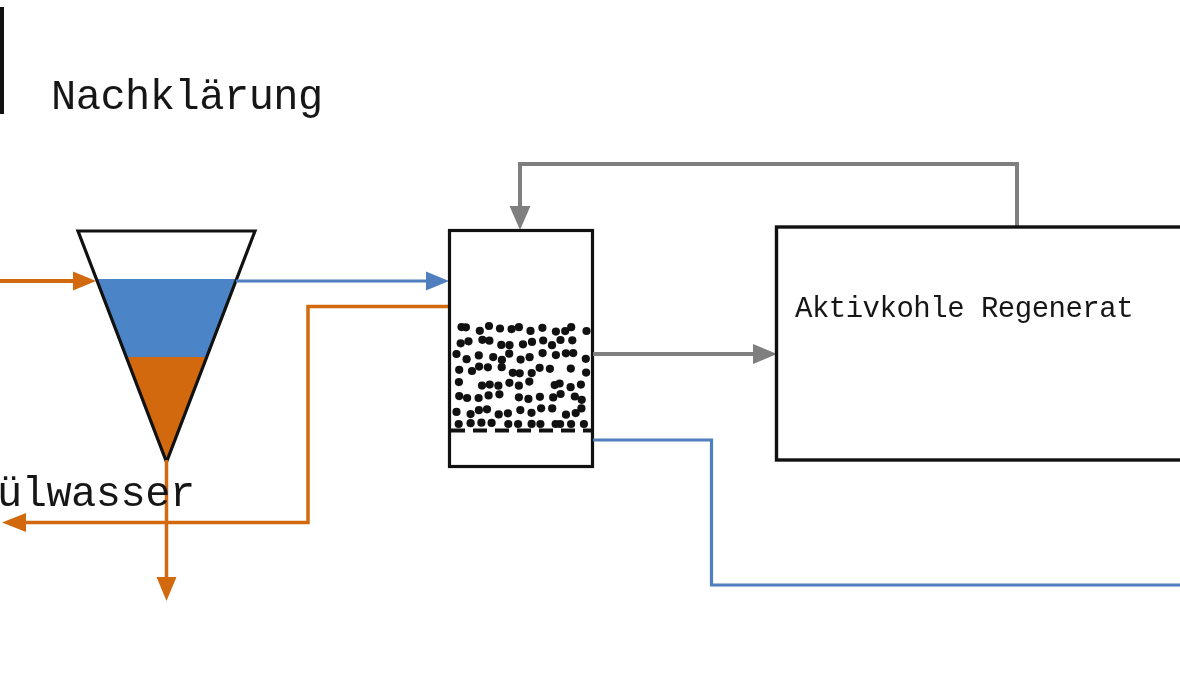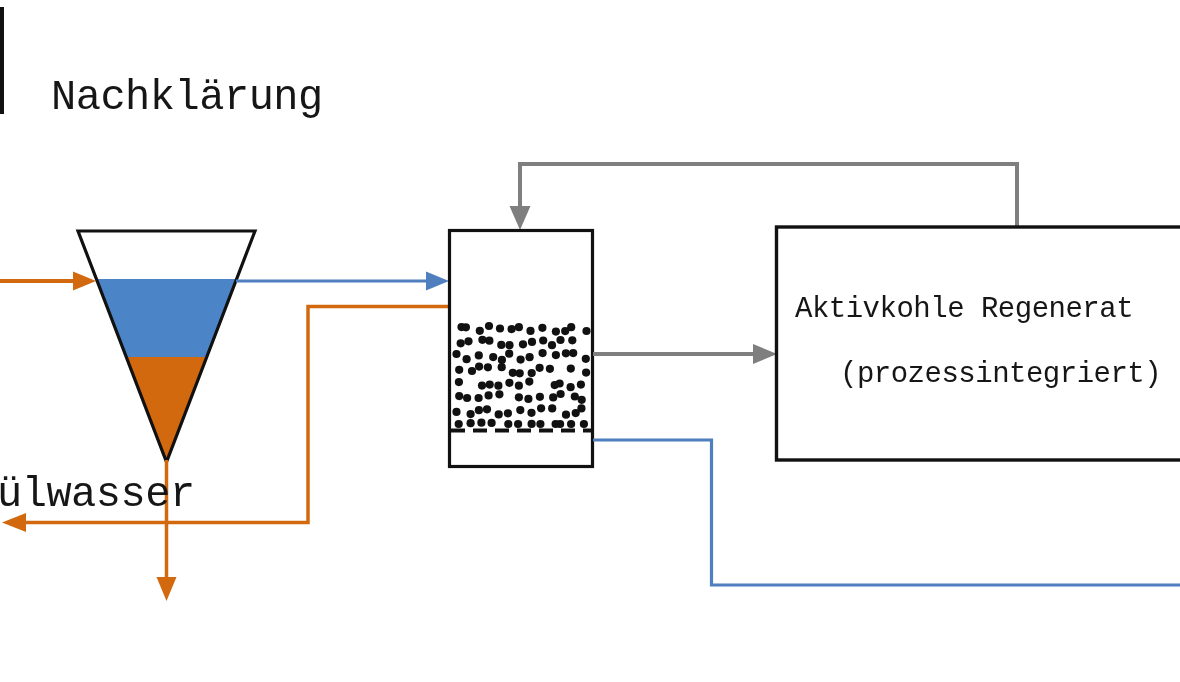--- a/index.html
+++ b/index.html
@@ -182,15 +182,14 @@
     <rect x="776.5" y="227" width="470" height="233" fill="#ffffff" class="st-black" stroke-width="3.4"></rect>
   </svg>
 
   <div class="label" style="left:51px; top:74px;">Nachklärung</div>
 
 
   <div class="label" style="left:-3px; top:471px;">ülwasser</div>
 
   <div class="label label-regen" style="left:795px; top:293px;">Aktivkohle Regenerat</div>
 
-  <div class="label label-regen" style="left:840px; top:358px;">(prozessintegriert)</div>
 
 </div>
 
 </body></html>

